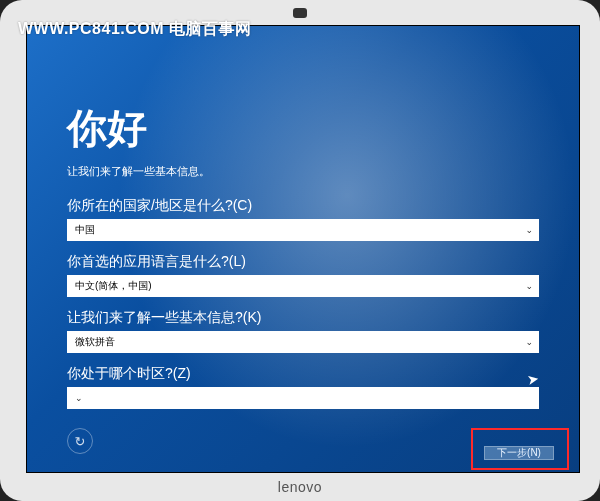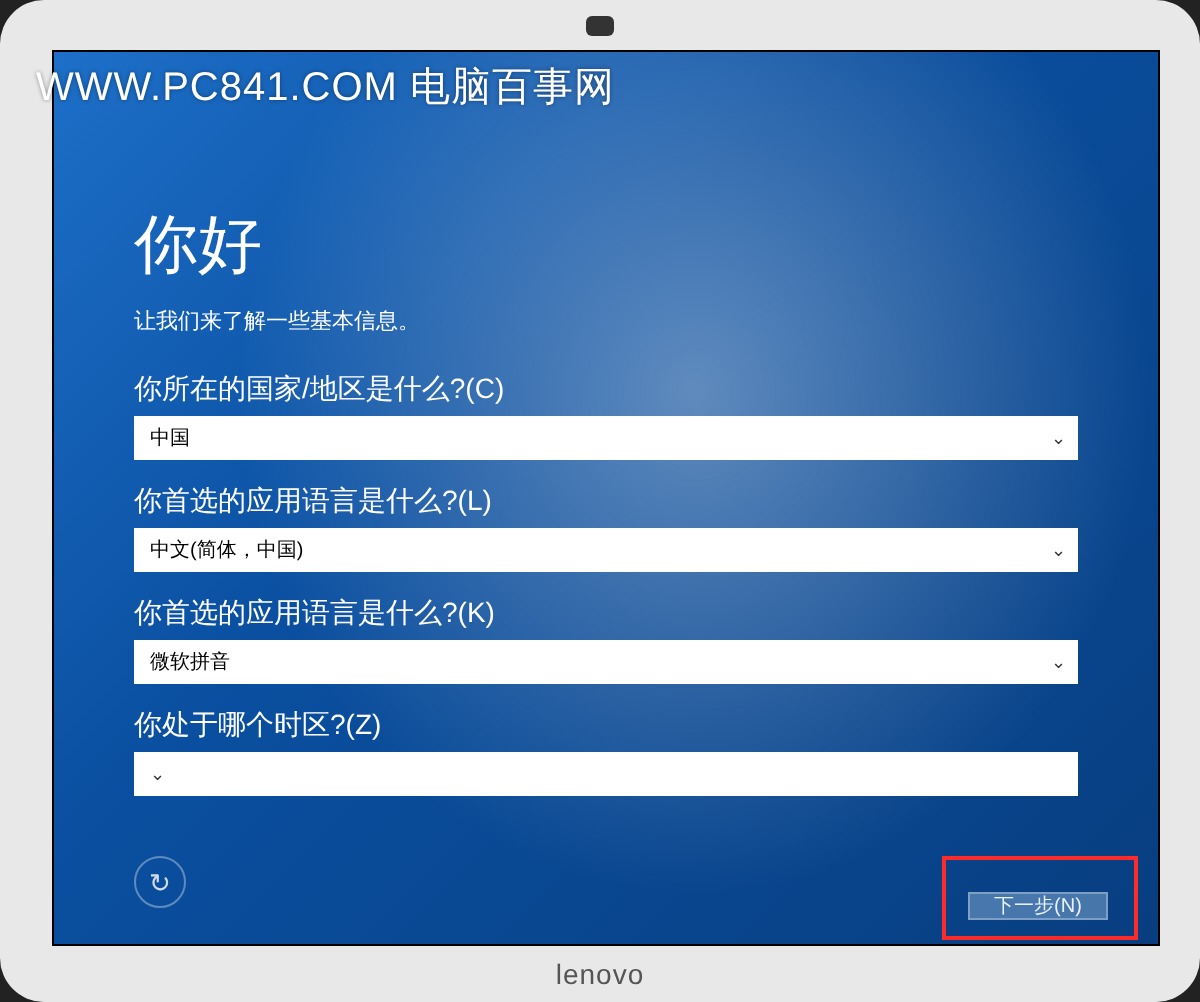--- a/index.html
+++ b/index.html
@@ -1,24 +1,24 @@
 <!DOCTYPE html>
 <html><head>
 <meta charset="utf-8">
 <style>
   * { margin: 0; padding: 0; box-sizing: border-box; }
   html, body { width: 600px; height: 501px; overflow: hidden; font-family: "Segoe UI", "Microsoft YaHei", sans-serif; }
   body { background: #222; position: relative; }
 
   .watermark {
     position: absolute;
-    top: 30px; left: 18px;
+    top: 19px; left: 18px;
     color: #fff;
-    font-size: 20px;
-    font-weight: 400;
+    font-size: 16px;
+    font-weight: 700;
     letter-spacing: .5px;
     z-index: 50;
     text-shadow: 0 0 2px rgba(0,0,0,.4);
   }
 
   .laptop-frame {
     position: absolute;
     top: 0; left: 0; right: 0; bottom: 0;
     background: #e8e8e8;
     border-radius: 22px;
@@ -49,22 +49,22 @@
     overflow: hidden;
     color: #fff;
   }
 
   .content {
     position: absolute;
     top: 75px; left: 40px; right: 40px; bottom: 10px;
   }
 
   h1 {
-    font-size: 32px;
-    font-weight: 400;
+    font-size: 40px;
+    font-weight: 700;
     margin-bottom: 8px;
   }
   .subtitle { font-size: 11px; margin-bottom: 18px; }
 
   .field { margin-bottom: 12px; }
   .field-label {
     font-size: 14px;
     font-weight: 400;
     margin-bottom: 4px;
     display: block;
@@ -148,21 +148,21 @@
 
       <div class="field">
         <span class="field-label">你首选的应用语言是什么?(L)</span>
         <div class="combo">
           <span>中文(简体，中国)</span>
           <span class="chev">⌄</span>
         </div>
       </div>
 
       <div class="field">
-        <span class="field-label">你首选的应用语言是什么?(K)</span>
+        <span class="field-label">让我们来了解一些基本信息?(K)</span>
         <div class="combo">
           <span>微软拼音</span>
           <span class="chev">⌄</span>
         </div>
       </div>
 
       <div class="field">
         <span class="field-label">你处于哪个时区?(Z)</span>
         <div class="combo">
           <span class="chev">⌄</span>

